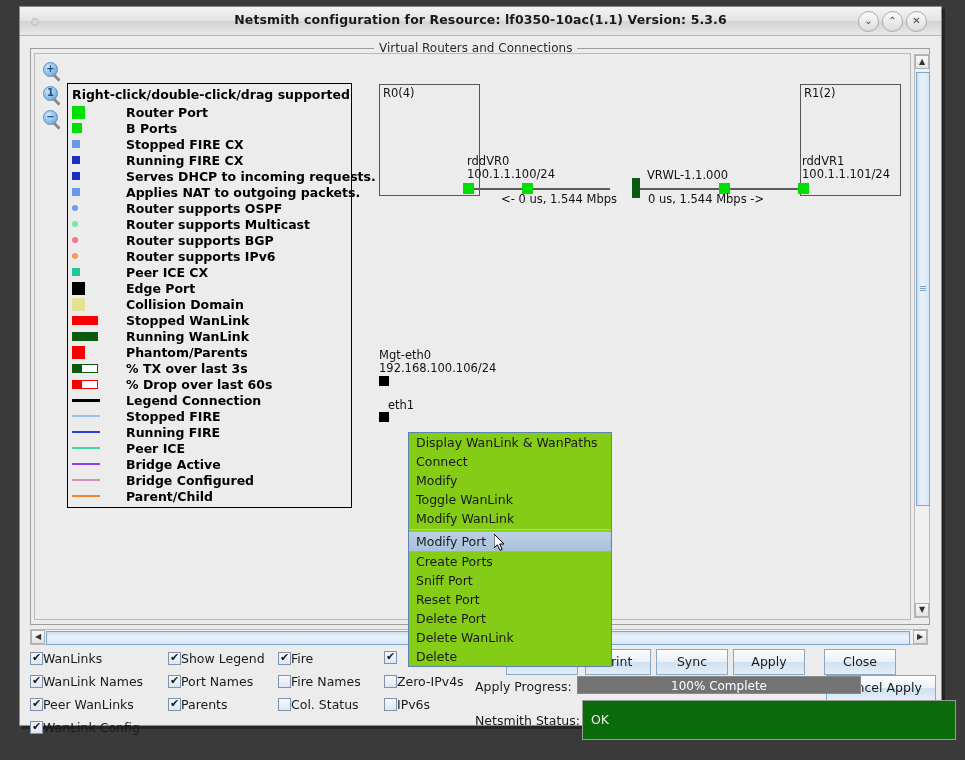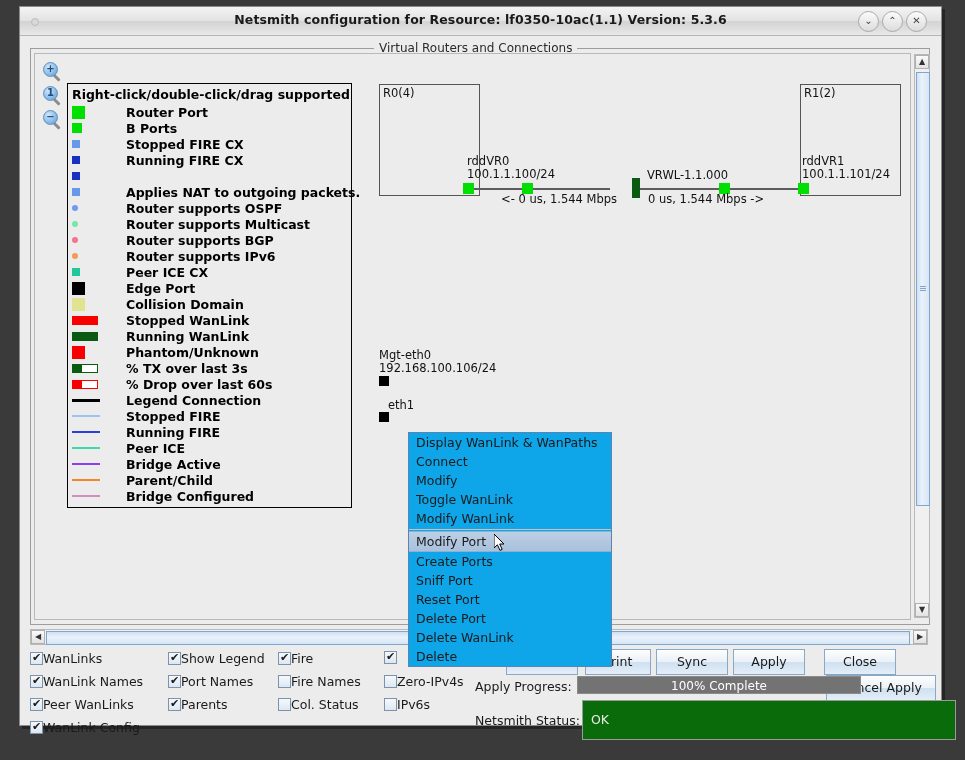--- a/index.html
+++ b/index.html
@@ -169,21 +169,21 @@
   .wire {
     position: absolute;
     height: 2px; background: #5d5d5d;
   }
 
   
   #ctxmenu {
     position: absolute;
     left: 388px; top: 425px;
     width: 202px;
-    background: #0ea5e9;
+    background: #84cc16;
     border: 1px solid #5b84b1;
     z-index: 50;
   }
   .ctx-item {
     height: 19px; line-height: 19px;
     padding-left: 7px;
     font-size: 12.5px; color: #1a1a1a;
     white-space: nowrap;
     font-family: "DejaVu Sans", sans-serif;
   }
@@ -349,20 +349,21 @@
               <div class="lg-row">
                 <div class="lg-sw">
                   <div class="sq-sm" style="background: rgb(26, 47, 192);"></div>
                 </div>
                 <div class="lg-txt">Running FIRE CX</div>
               </div>
               <div class="lg-row">
                 <div class="lg-sw">
                   <div class="sq-sm" style="background: rgb(26, 47, 192);"></div>
                 </div>
+                <div class="lg-txt">Serves DHCP to incoming requests.</div>
               </div>
               <div class="lg-row">
                 <div class="lg-sw">
                   <div class="sq-sm" style="background: rgb(102, 153, 232);"></div>
                 </div>
                 <div class="lg-txt">Applies NAT to outgoing packets.</div>
               </div>
               <div class="lg-row">
                 <div class="lg-sw">
                   <div class="sq-xs" style="background: rgb(111, 154, 240);"></div>
@@ -414,21 +415,21 @@
               <div class="lg-row">
                 <div class="lg-sw">
                   <div class="bar" style="background: rgb(10, 90, 18);"></div>
                 </div>
                 <div class="lg-txt">Running WanLink</div>
               </div>
               <div class="lg-row">
                 <div class="lg-sw">
                   <div class="sq-lg" style="background: rgb(247, 0, 0);"></div>
                 </div>
-                <div class="lg-txt">Phantom/Unknown</div>
+                <div class="lg-txt">Phantom/Parents</div>
               </div>
               <div class="lg-row">
                 <div class="lg-sw">
                   <div class="bar-frame" style="border: 1.5px solid rgb(10, 90, 18);">
                     <i style="width: 38%; background: rgb(10, 90, 18);"></i>
                   </div>
                 </div>
                 <div class="lg-txt">% TX over last 3s</div>
               </div>
               <div class="lg-row">
@@ -464,29 +465,29 @@
                 <div class="lg-txt">Peer ICE</div>
               </div>
               <div class="lg-row">
                 <div class="lg-sw">
                   <div class="ln2" style="background: rgb(140, 63, 240);"></div>
                 </div>
                 <div class="lg-txt">Bridge Active</div>
               </div>
               <div class="lg-row">
                 <div class="lg-sw">
+                  <div class="ln2" style="background: rgb(208, 145, 192);"></div>
+                </div>
+                <div class="lg-txt">Bridge Configured</div>
+              </div>
+              <div class="lg-row">
+                <div class="lg-sw">
                   <div class="ln2" style="background: rgb(245, 132, 42);"></div>
                 </div>
                 <div class="lg-txt">Parent/Child</div>
-              </div>
-              <div class="lg-row">
-                <div class="lg-sw">
-                  <div class="ln2" style="background: rgb(208, 145, 192);"></div>
-                </div>
-                <div class="lg-txt">Bridge Configured</div>
               </div>
             </div>
         </div>
 
         <div class="router" style="left:344px; top:30px; width:99px; height:110px;">
           <div class="router-label">R0(4)</div>
         </div>
         <div class="router" style="left:765px; top:30px; width:99px; height:110px;">
           <div class="router-label">R1(2)</div>
         </div>

